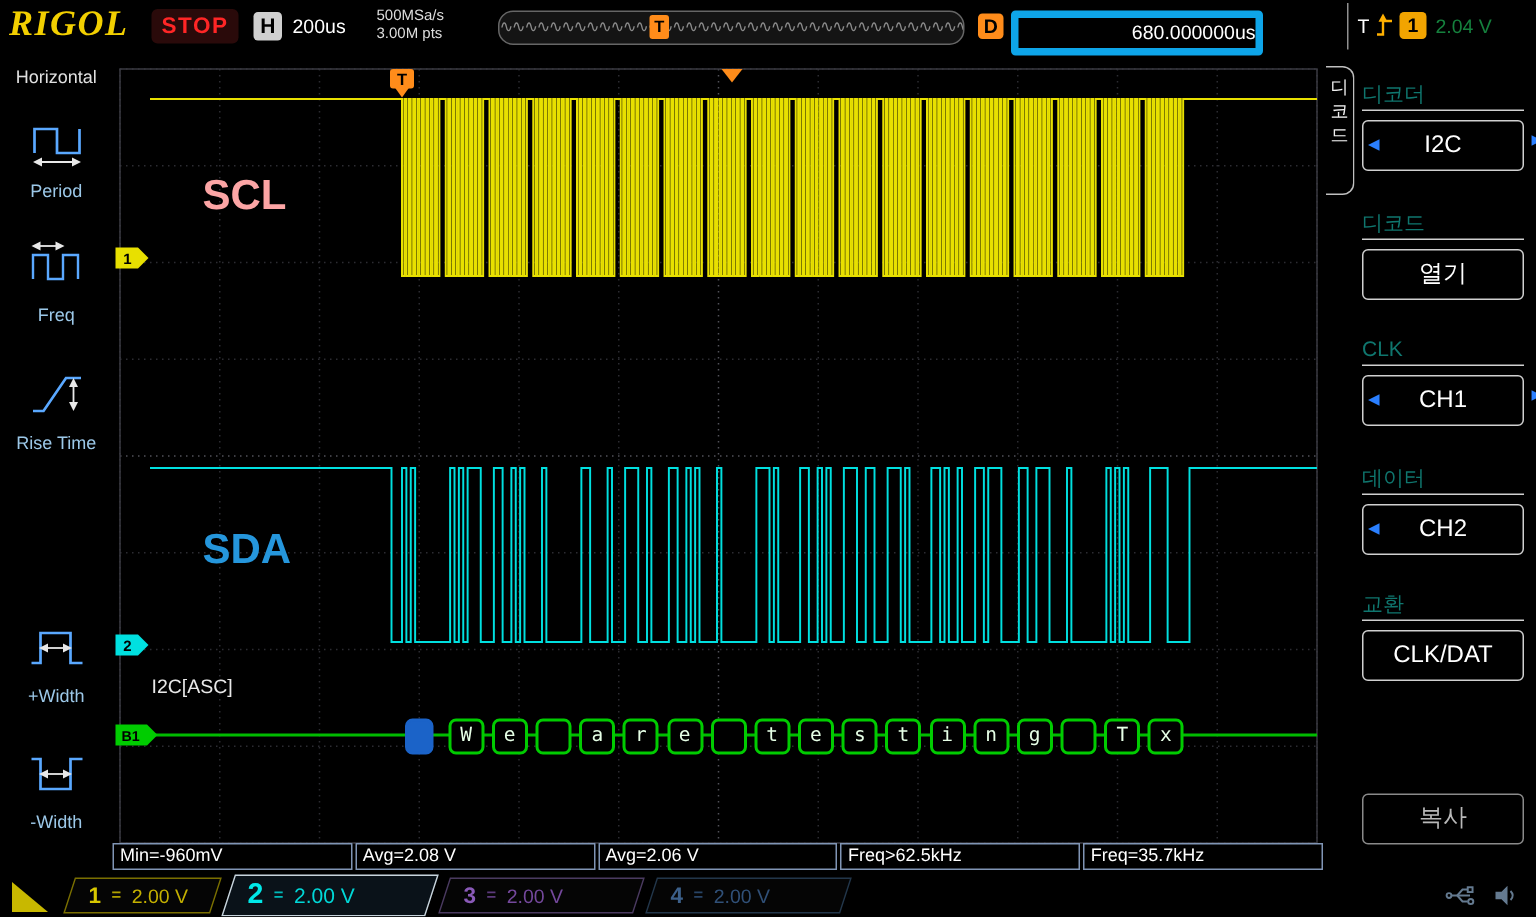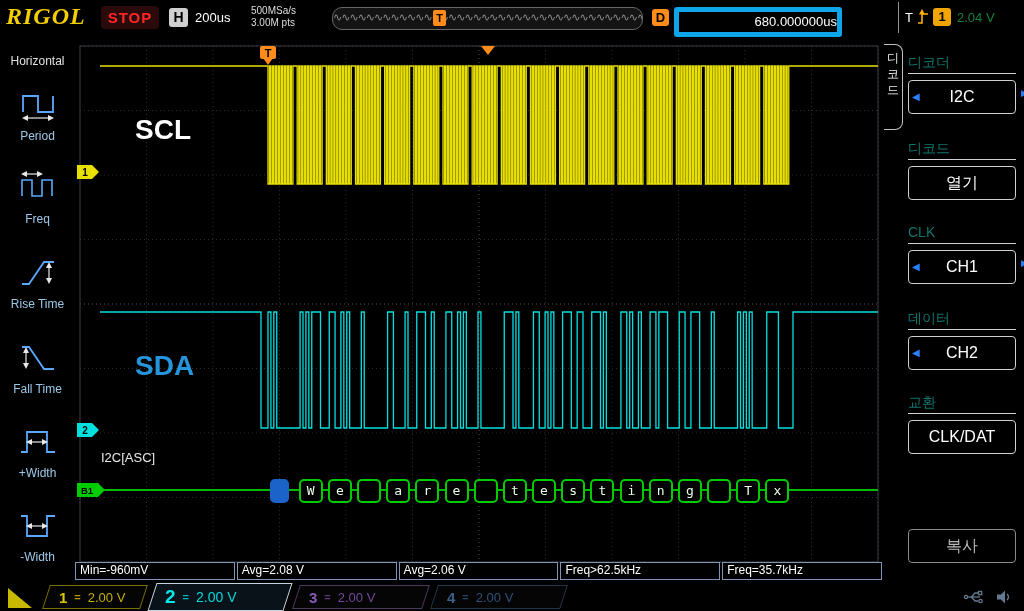--- a/index.html
+++ b/index.html
@@ -28,28 +28,28 @@
   .dval{position:absolute;left:674px;top:7px;width:158px;height:20px;border:5px solid #0ea5e9;
         border-radius:3px;color:#fff;font-size:13px;text-align:right;line-height:20px;}
   .tsep{position:absolute;left:898px;top:2px;width:1px;height:31px;background:#909090;}
   .tlabel{position:absolute;left:905px;top:10px;color:#fff;font-size:13px;}
   .slope-icon{position:absolute;left:916px;top:8px;}
   .tsrc{position:absolute;left:933px;top:8px;width:18px;height:18px;background:#f2a400;
         border-radius:3px;color:#000;font-weight:bold;font-size:13px;text-align:center;line-height:18px;}
   .tlev{position:absolute;left:957px;top:10px;color:#15803d;font-size:13px;}
 
   
-  .leftbar{position:absolute;left:0;top:46px;width:75px;height:547px;}
+  .leftbar{position:absolute;left:0;top:36px;width:75px;height:547px;}
   .side-title{position:absolute;left:0;top:8px;width:75px;text-align:center;color:#e0e0e0;font-size:12px;}
   .mitem{position:absolute;left:0;width:75px;text-align:center;cursor:pointer;}
   .mlabel{font-size:12px;color:#9cc8e8;margin-top:0px;text-align:center;}
 
   
   .wfarea{position:absolute;left:75px;top:36px;width:807px;height:529px;}
-  .scl-label{position:absolute;left:60px;top:78px;font-weight:bold;font-size:28px;color:#ffffff;}
+  .scl-label{position:absolute;left:60px;top:78px;font-weight:bold;font-size:28px;color:#fca5a5;}
   .sda-label{position:absolute;left:60px;top:314px;font-weight:bold;font-size:28px;color:#2596dc;}
   .bus-label{position:absolute;left:26px;top:414px;font-size:13px;color:#e8e8e8;}
   #decode-row{position:absolute;left:0;top:0;width:807px;height:529px;pointer-events:none;}
   .dbox{position:absolute;top:443px;width:20px;height:20px;border:2px solid #00cc00;border-radius:5px;
         background:#000;color:#e6ffe6;font-family:"DejaVu Sans Mono",monospace;font-size:13px;
         text-align:center;line-height:19px;}
   .dbox.addr{width:15px;background:#1b63c8;border-color:#1b63c8;}
 
   
   .measbar{position:absolute;left:75px;top:562px;width:807px;height:18px;display:flex;gap:2px;}
@@ -149,29 +149,20 @@
     <div class="mitem" style="top:207px">
       <svg width="40" height="40" viewBox="0 0 40 40">
         <path d="M4 31 H11 L26 9 H36" fill="none" stroke="#5aa8ff" stroke-width="1.8"></path>
         <line x1="31" y1="26" x2="31" y2="14" stroke="#e8e8e8" stroke-width="1.2"></line>
         <polygon points="31,9 28,15 34,15" fill="#e8e8e8"></polygon>
         <polygon points="31,31 28,25 34,25" fill="#e8e8e8"></polygon>
       </svg>
       <div class="mlabel">Rise Time</div>
     </div>
 
-    <div class="mitem" style="top:292px">
-      <svg width="40" height="40" viewBox="0 0 40 40">
-        <path d="M4 9 H11 L26 31 H36" fill="none" stroke="#5aa8ff" stroke-width="1.8"></path>
-        <line x1="8" y1="26" x2="8" y2="14" stroke="#e8e8e8" stroke-width="1.2"></line>
-        <polygon points="8,9 5,15 11,15" fill="#e8e8e8"></polygon>
-        <polygon points="8,31 5,25 11,25" fill="#e8e8e8"></polygon>
-      </svg>
-      <div class="mlabel">Fall Time</div>
-    </div>
 
     <div class="mitem" style="top:376px">
       <svg width="40" height="40" viewBox="0 0 40 40">
         <path d="M3 30 H9 V10 H29 V30 H37" fill="none" stroke="#5aa8ff" stroke-width="1.8"></path>
         <line x1="12" y1="20" x2="26" y2="20" stroke="#e8e8e8" stroke-width="1.2"></line>
         <polygon points="8,20 14,17 14,23" fill="#e8e8e8"></polygon>
         <polygon points="30,20 24,17 24,23" fill="#e8e8e8"></polygon>
       </svg>
       <div class="mlabel">+Width</div>
     </div>

